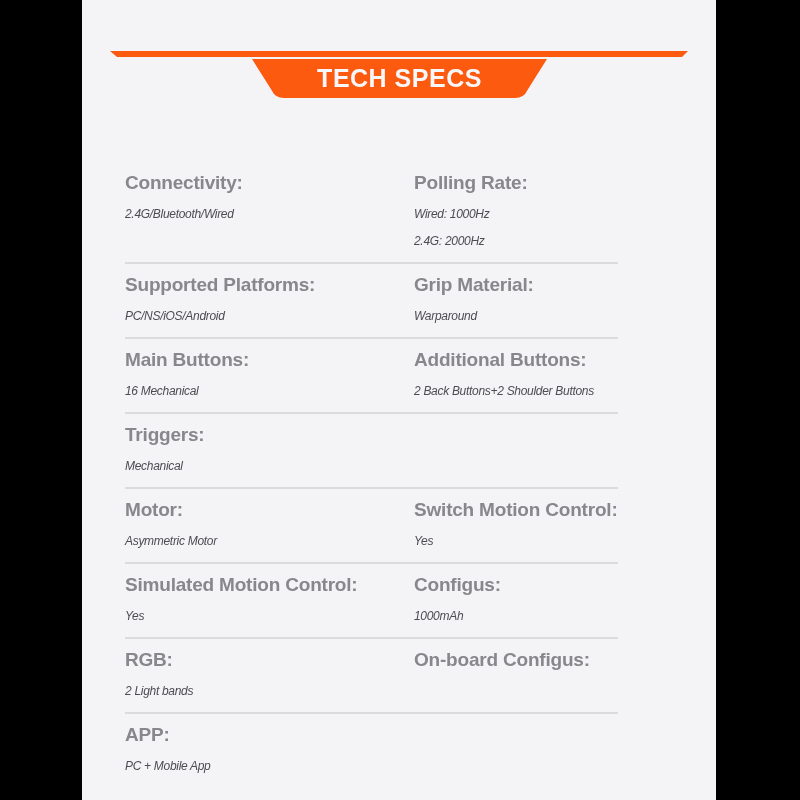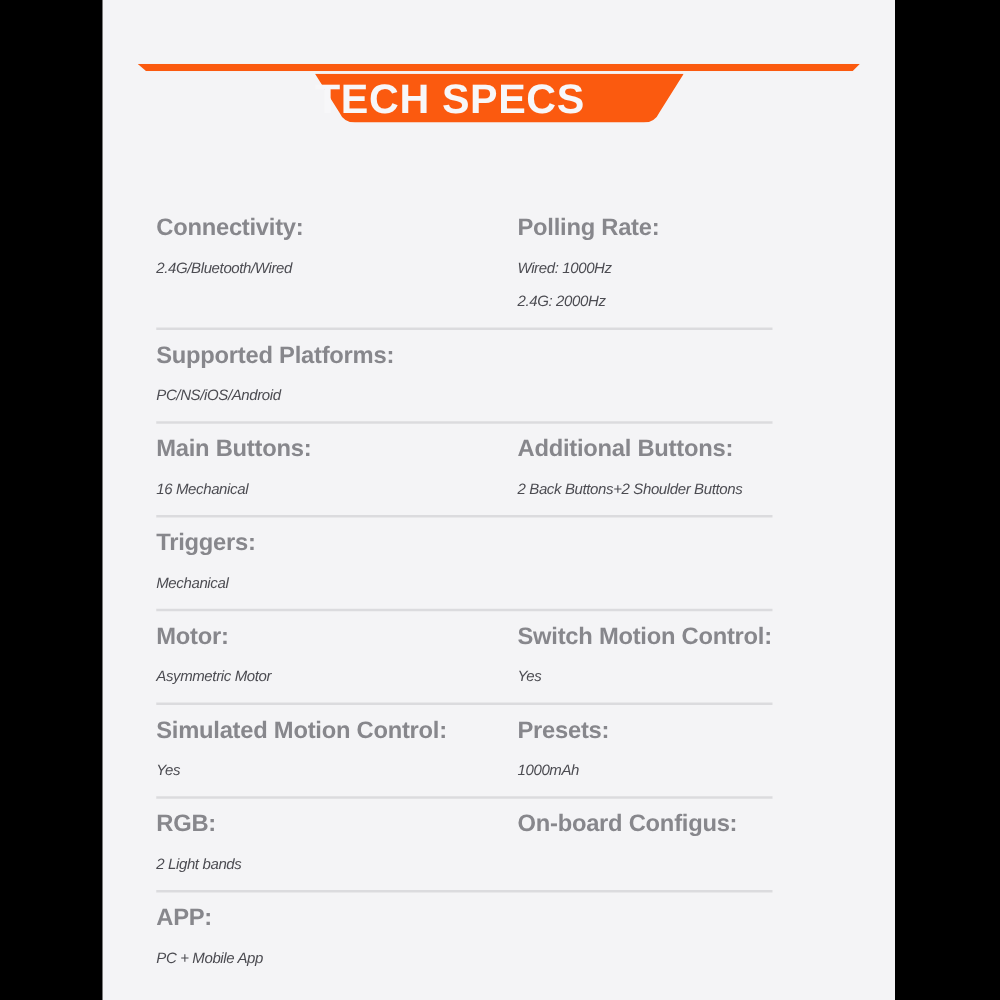--- a/index.html
+++ b/index.html
@@ -37,22 +37,22 @@
   .banner-trapezoid{
     position:absolute;
     left:252px;top:59px;
     width:295px;height:39px;
   }
   .banner-title{
     position:absolute;
     left:252px;top:59px;
     width:295px;height:39px;
     line-height:39px;
-    text-align:left;
-    font-size:33px;
+    text-align:center;
+    font-size:25px;
     font-weight:bold;
     letter-spacing:0.5px;
     color:var(--title_text);
   }
 
   .spec-table{
     position:absolute;
     left:125px;top:162px;
     width:493px;
   }
@@ -105,20 +105,24 @@
         <div class="spec-value">Wired: 1000Hz</div>
         <div class="spec-value">2.4G: 2000Hz</div>
       </div>
   </div>
 
   <div class="spec-row">
     <div class="spec-cell">
         <div class="spec-label">Supported Platforms:</div>
         <div class="spec-value">PC/NS/iOS/Android</div>
       </div>
+    <div class="spec-cell">
+        <div class="spec-label">Grip Material:</div>
+        <div class="spec-value">Warparound</div>
+      </div>
   </div>
 
   <div class="spec-row">
     <div class="spec-cell">
         <div class="spec-label">Main Buttons:</div>
         <div class="spec-value">16 Mechanical</div>
       </div>
     <div class="spec-cell">
         <div class="spec-label">Additional Buttons:</div>
         <div class="spec-value">2 Back Buttons+2 Shoulder Buttons</div>
@@ -142,21 +146,21 @@
         <div class="spec-value">Yes</div>
       </div>
   </div>
 
   <div class="spec-row">
     <div class="spec-cell">
         <div class="spec-label">Simulated Motion Control:</div>
         <div class="spec-value">Yes</div>
       </div>
     <div class="spec-cell">
-        <div class="spec-label">Presets:</div>
+        <div class="spec-label">Configus:</div>
         <div class="spec-value">1000mAh</div>
       </div>
   </div>
 
   <div class="spec-row">
     <div class="spec-cell">
         <div class="spec-label">RGB:</div>
         <div class="spec-value">2 Light bands</div>
       </div>
     <div class="spec-cell">

